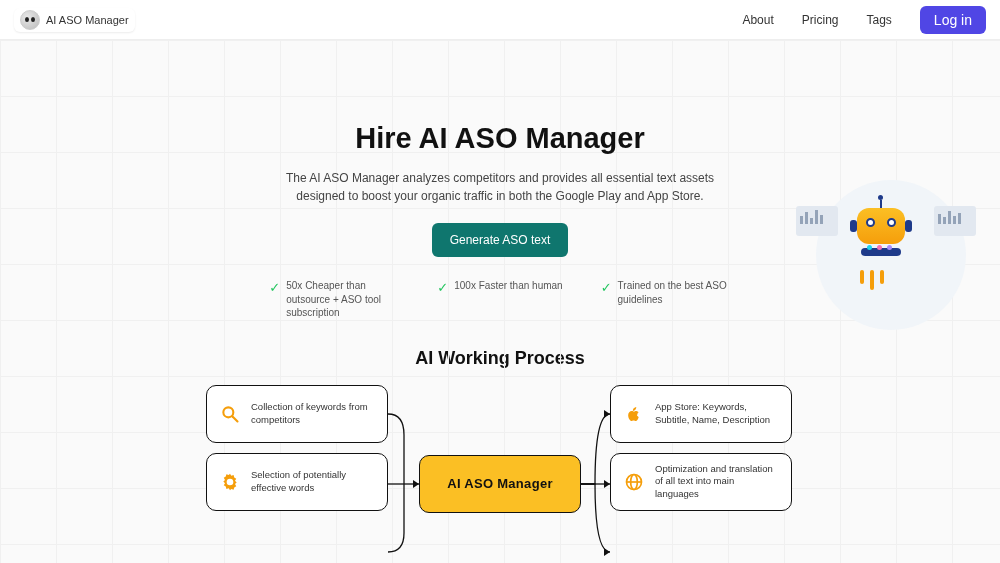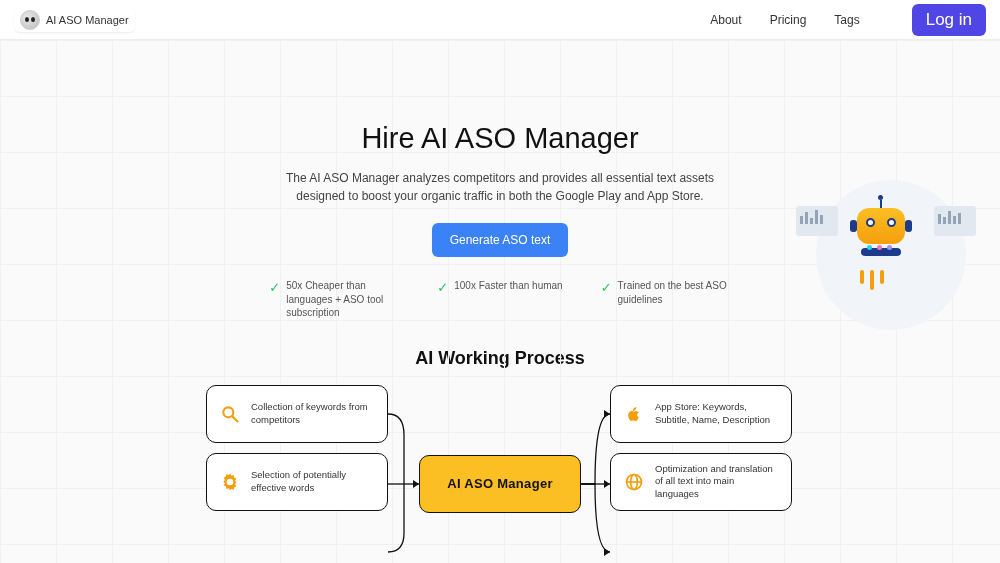--- a/index.html
+++ b/index.html
@@ -7,28 +7,28 @@
 
 .header { height: 40px; background: #fff; border-bottom: 1px solid #eee; display: flex; align-items: center; justify-content: space-between; padding: 0 14px; }
 .logo-wrap { display: flex; align-items: center; gap: 6px; background: #fff; padding: 2px 6px; border-radius: 6px; box-shadow: 0 1px 2px rgba(0,0,0,0.08); }
 .logo-icon { width: 20px; height: 20px; border-radius: 50%; background: radial-gradient(circle at 35% 35%, #e8e8e8, #bbb); border: 1px solid #ccc; position: relative; }
 .logo-icon::before, .logo-icon::after { content: ""; position: absolute; width: 4px; height: 5px; background: #222; border-radius: 50%; top: 6px; }
 .logo-icon::before { left: 4px; }
 .logo-icon::after { right: 4px; }
 .logo-text { font-size: 11px; font-weight: 500; color: #333; }
 .nav { display: flex; align-items: center; gap: 28px; }
 .nav-link { font-size: 12px; color: #333; cursor: pointer; text-align: center; }
-.login-btn { background: #5046e5; color: #fff; font-size: 17px; padding: 6px 14px; border-radius: 6px; cursor: pointer; border: none; margin-left: 24px; }
+.login-btn { background: #5046e5; color: #fff; font-size: 14px; padding: 6px 14px; border-radius: 6px; cursor: pointer; border: none; }
 
 .grid-bg { position: absolute; top: 40px; left: 0; right: 0; bottom: 0; background-image: linear-gradient(#f0f0f0 1px, transparent 1px), linear-gradient(90deg, #f0f0f0 1px, transparent 1px); background-size: 56px 56px; }
 
 .hero { position: relative; text-align: center; padding-top: 82px; }
-.hero h1 { font-size: 29px; font-weight: 400; color: #111; margin-bottom: 14px; }
+.hero h1 { font-size: 29px; font-weight: 700; color: #111; margin-bottom: 14px; }
 .hero p { font-size: 12px; color: #444; max-width: 440px; margin: 0 auto 18px; line-height: 1.5; }
-.cta-btn { background: #3b82f6; color: #fff; font-size: 12px; padding: 10px 18px; border-radius: 6px; border: none; cursor: pointer; }
+.cta-btn { background: #0f766e; color: #fff; font-size: 12px; padding: 10px 18px; border-radius: 6px; border: none; cursor: pointer; }
 
 .features { display: flex; justify-content: center; gap: 38px; margin-top: 22px; }
 .feature { display: flex; align-items: flex-start; gap: 6px; max-width: 130px; text-align: left; }
 .check { color: #22c55e; font-size: 13px; margin-top: 1px; }
 .feature-text { font-size: 10px; color: #555; line-height: 1.35; }
 
 .robot { position: absolute; right: 24px; top: 190px; width: 180px; height: 130px; }
 .robot-bg { position: absolute; width: 150px; height: 150px; border-radius: 50%; background: #f1f5f9; right: 10px; top: -10px; }
 .chart-l, .chart-r { position: absolute; width: 42px; height: 30px; background: #e2e8f0; border-radius: 3px; top: 16px; }
 .chart-l { left: 0; }
@@ -90,21 +90,21 @@
 <div class="grid-bg"></div>
 
 <div class="hero">
   <h1>Hire AI ASO Manager</h1>
   <p>The AI ASO Manager analyzes competitors and provides all essential text assets designed to boost your organic traffic in both the Google Play and App Store.</p>
   <button class="cta-btn">Generate ASO text</button>
 
   <div class="features">
     <div class="feature">
       <span class="check">✓</span>
-      <span class="feature-text">50x Cheaper than languages + ASO tool subscription</span>
+      <span class="feature-text">50x Cheaper than outsource + ASO tool subscription</span>
     </div>
     <div class="feature">
       <span class="check">✓</span>
       <span class="feature-text">100x Faster than human</span>
     </div>
     <div class="feature">
       <span class="check">✓</span>
       <span class="feature-text">Trained on the best ASO guidelines</span>
     </div>
   </div>

